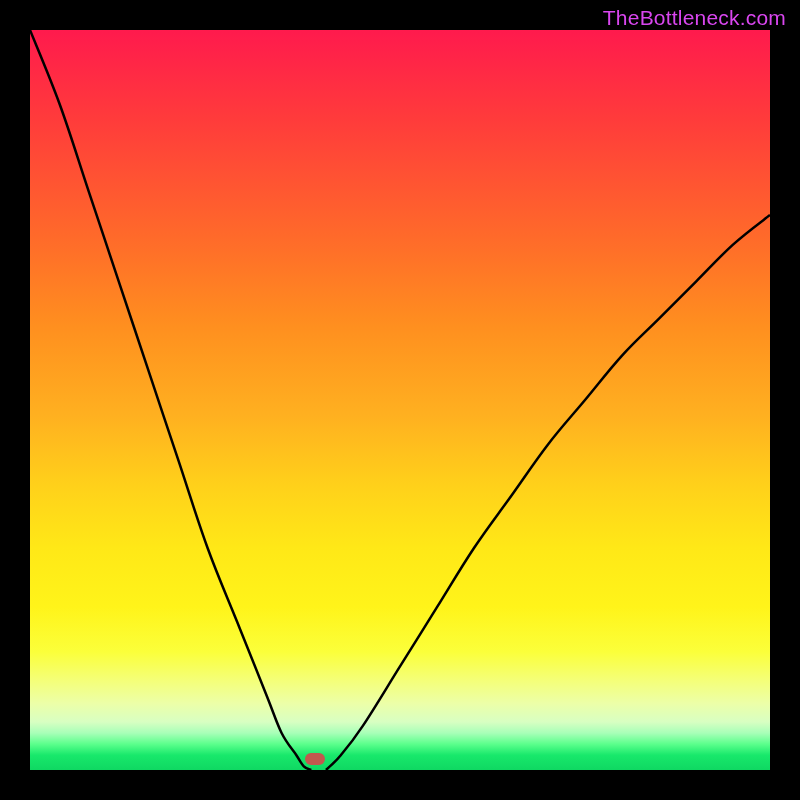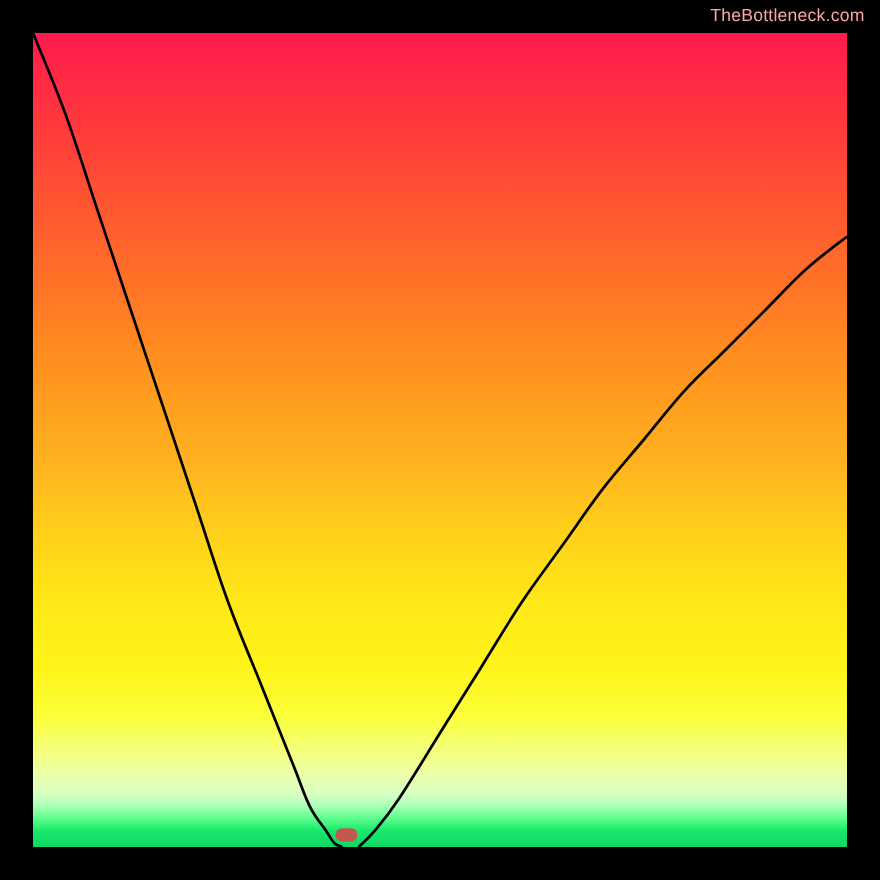--- a/index.html
+++ b/index.html
@@ -38,22 +38,22 @@
       #d8ffc2 93.5%,
       #a8ffb8 95%,
       #5bff8c 96.5%,
       #18e86b 98%,
       #0fd862 100%);
   }
   .watermark {
     position: absolute;
     top: 6px;
     right: 14px;
-    color: #fca5a5;
-    font-size: 16px;
+    color: #d946ef;
+    font-size: 21px;
     font-weight: 500;
     letter-spacing: 0.2px;
   }
   .curve {
     position: absolute;
     left: 0;
     top: 0;
     width: 740px;
     height: 740px;
     pointer-events: none;

